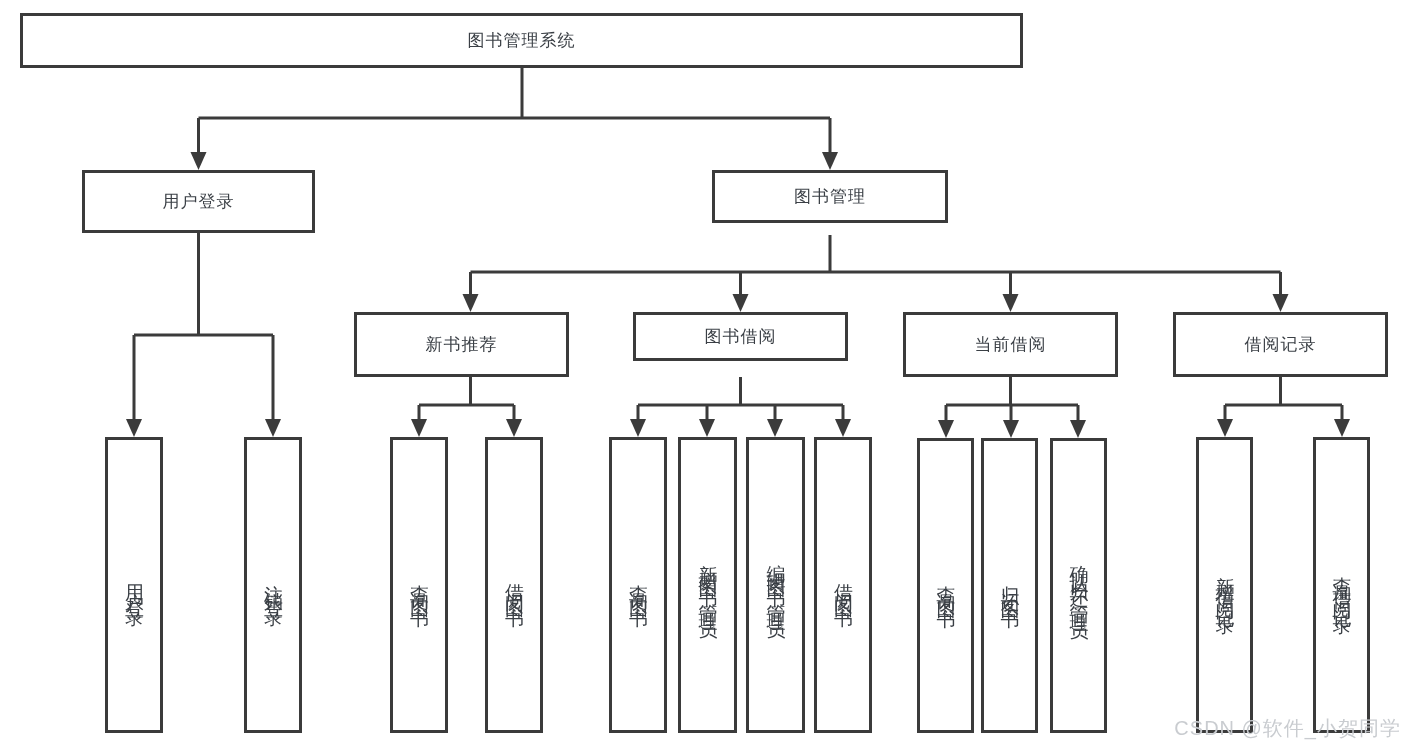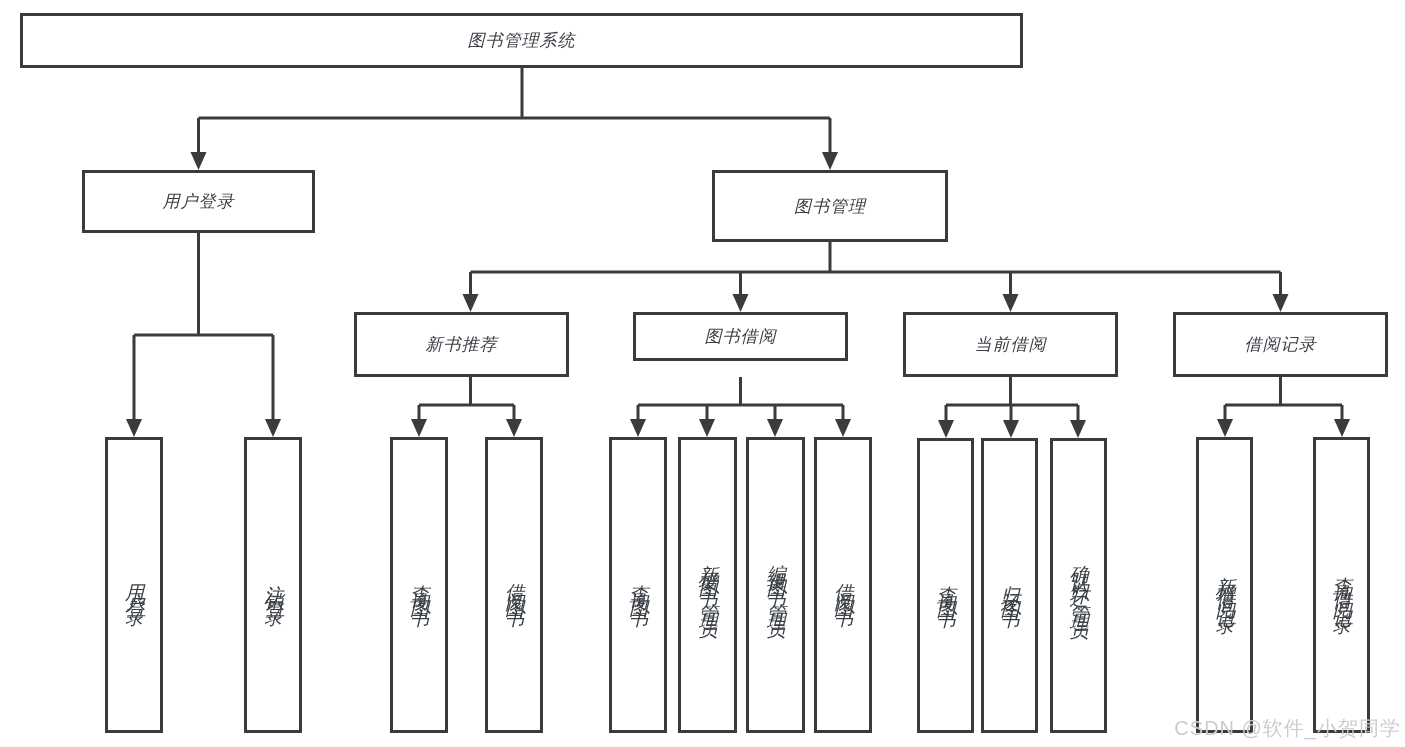--- a/index.html
+++ b/index.html
@@ -26,21 +26,20 @@
   .box {
     position: absolute;
     box-sizing: border-box;
     background: #ffffff;
     border: 3px solid #3b3b3b;
     display: flex;
     align-items: center;
     justify-content: center;
     z-index: 2;
     color: #3a3f45;
-    font-style: italic;
   }
   .hlabel {
     font-size: 17px;
     letter-spacing: 1px;
     white-space: nowrap;
   }
   .vbox .vlabel {
     writing-mode: vertical-rl;
     text-orientation: mixed;
     font-size: 19px;
@@ -97,21 +96,21 @@
     </g>
   </svg>
 
   <div class="box" style="left:20px; top:13px; width:1003px; height:55px;">
     <span class="hlabel">图书管理系统</span>
   </div>
 
   <div class="box" style="left:82px; top:170px; width:233px; height:63px;">
     <span class="hlabel">用户登录</span>
   </div>
-  <div class="box" style="left:712px; top:170px; width:236px; height:72px;">
+  <div class="box" style="left:712px; top:170px; width:236px; height:53px;">
     <span class="hlabel">图书管理</span>
   </div>
 
   <div class="box" style="left:354px; top:312px; width:215px; height:65px;">
     <span class="hlabel">新书推荐</span>
   </div>
   <div class="box" style="left:633px; top:312px; width:215px; height:49px;">
     <span class="hlabel">图书借阅</span>
   </div>
   <div class="box" style="left:903px; top:312px; width:215px; height:65px;">

